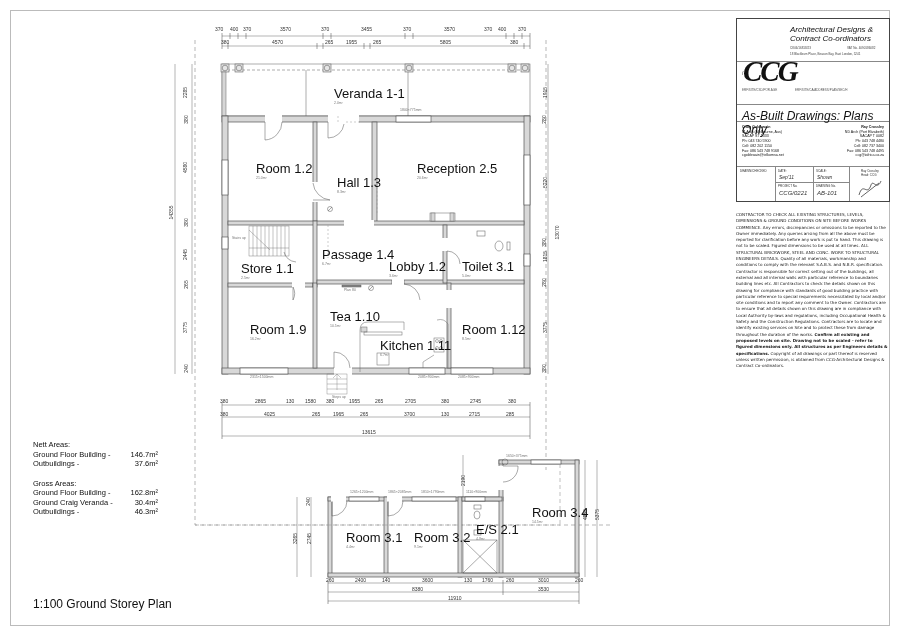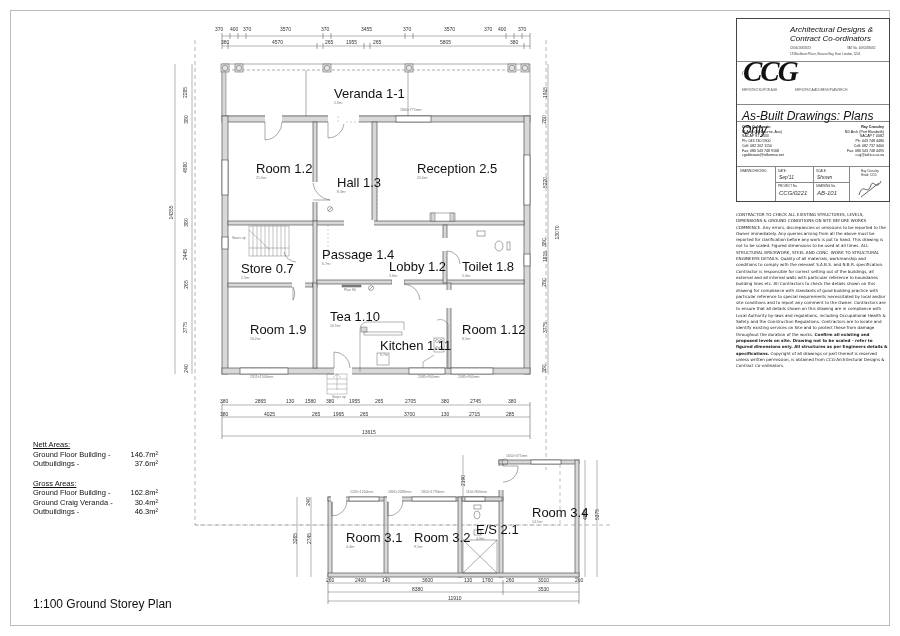--- a/index.html
+++ b/index.html
@@ -19,21 +19,21 @@
   .firm1{top:6px;} .firm2{top:15px;text-align:right;}
   .firm-small{position:absolute;font-size:3px;color:#444;}
   .tb-proj{height:42px;border-bottom:1px solid #888;position:relative;font-size:3px;color:#555;}
   .tb-banner{height:16px;border-bottom:1px solid #888;position:relative;}
   .tb-banner span{position:absolute;left:5px;top:4px;font-size:12px;font-style:italic;}
   .tb-people{height:44px;border-bottom:1px solid #888;position:relative;font-size:3.6px;line-height:4.7px;}
   .tb-meta{height:34px;position:relative;font-size:3px;color:#333;}
   .notes{position:absolute;left:736px;top:212px;width:152px;font-family:"DejaVu Sans",sans-serif;font-size:4.1px;line-height:6.3px;color:#222;}
   .notes b{font-weight:bold;}
   .areas{position:absolute;left:33px;top:440px;font-size:7.5px;line-height:9.5px;}
-  .areas .hdr{text-decoration:underline;}
+  .areas .hdr{}
   .areas .row{display:flex;width:125px;justify-content:space-between;}
   .plan-title{position:absolute;left:33px;top:597px;font-size:12px;}
 </style>
 </head>
 <body>
 
 <div class="sheet"></div>
 
 <svg width="900" height="636" xmlns="http://www.w3.org/2000/svg">
   <defs>
@@ -380,33 +380,33 @@
   </div>
   <div class="abs" style="left:337px;top:175px">
     <div class="room-name">Hall 1.3</div>
     <div class="room-area">8.3m²</div>
   </div>
   <div class="abs" style="left:417px;top:161px">
     <div class="room-name">Reception 2.5</div>
     <div class="room-area">20.6m²</div>
   </div>
   <div class="abs" style="left:241px;top:261px">
-    <div class="room-name">Store 0.7</div>
+    <div class="room-name">Store 1.1</div>
     <div class="room-area">2.5m²</div>
   </div>
   <div class="abs" style="left:322px;top:247px">
     <div class="room-name">Passage 1.4</div>
     <div class="room-area">6.7m²</div>
   </div>
   <div class="abs" style="left:389px;top:259px">
     <div class="room-name">Lobby 1.2</div>
     <div class="room-area">3.6m²</div>
   </div>
   <div class="abs" style="left:462px;top:259px">
-    <div class="room-name">Toilet 1.8</div>
+    <div class="room-name">Toilet 3.1</div>
     <div class="room-area">5.0m²</div>
   </div>
   <div class="abs" style="left:250px;top:322px">
     <div class="room-name">Room 1.9</div>
     <div class="room-area">16.2m²</div>
   </div>
   <div class="abs" style="left:330px;top:309px">
     <div class="room-name">Tea 1.10</div>
     <div class="room-area">10.5m²</div>
   </div>

